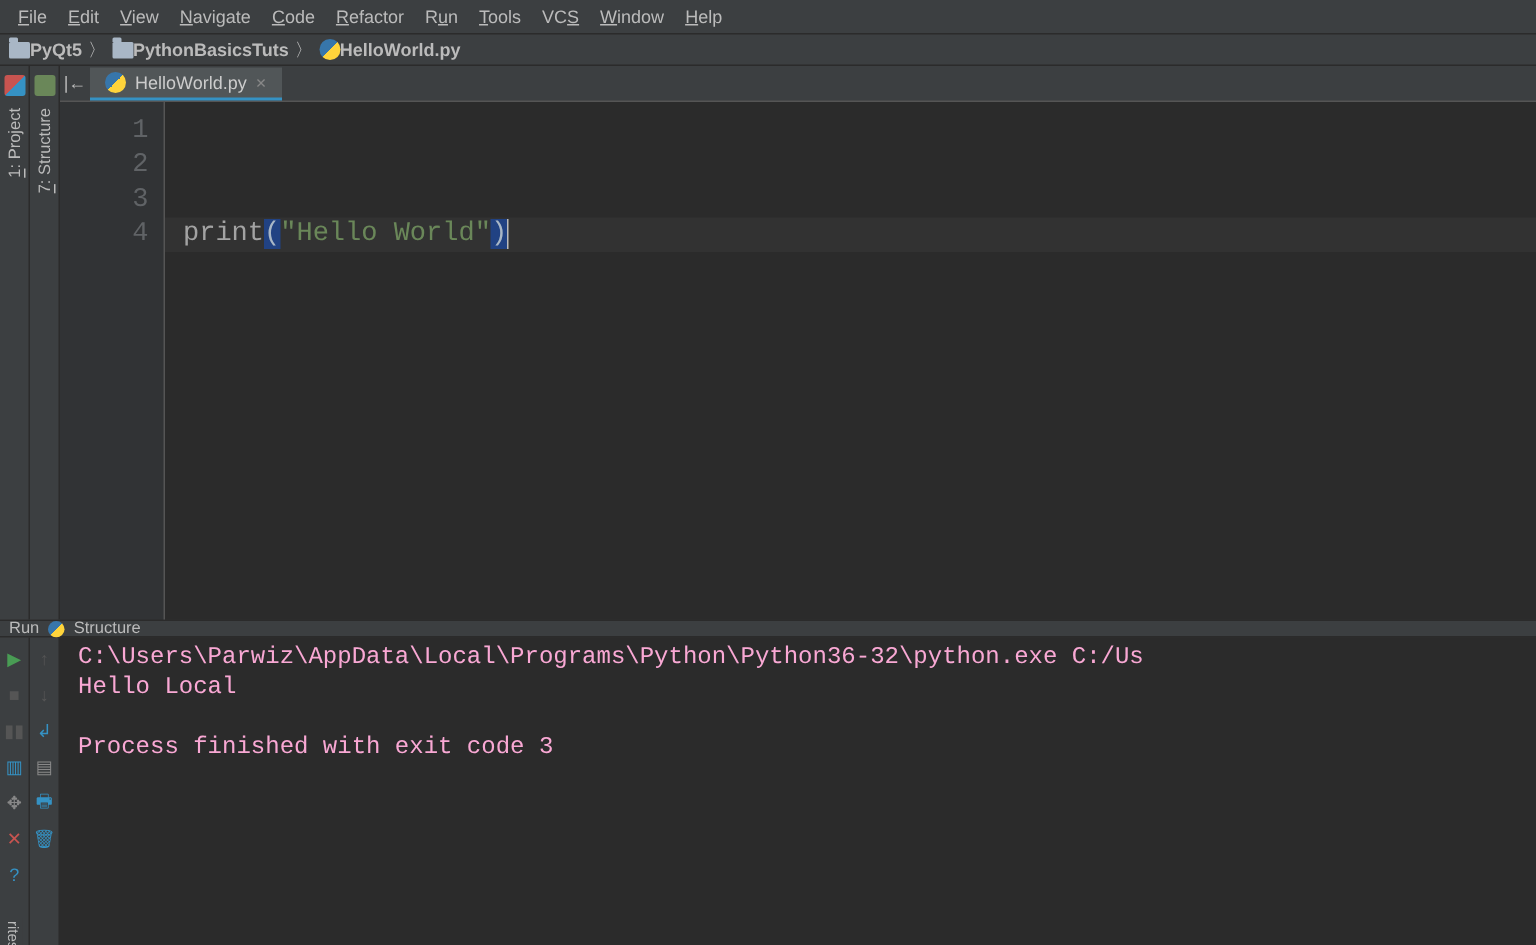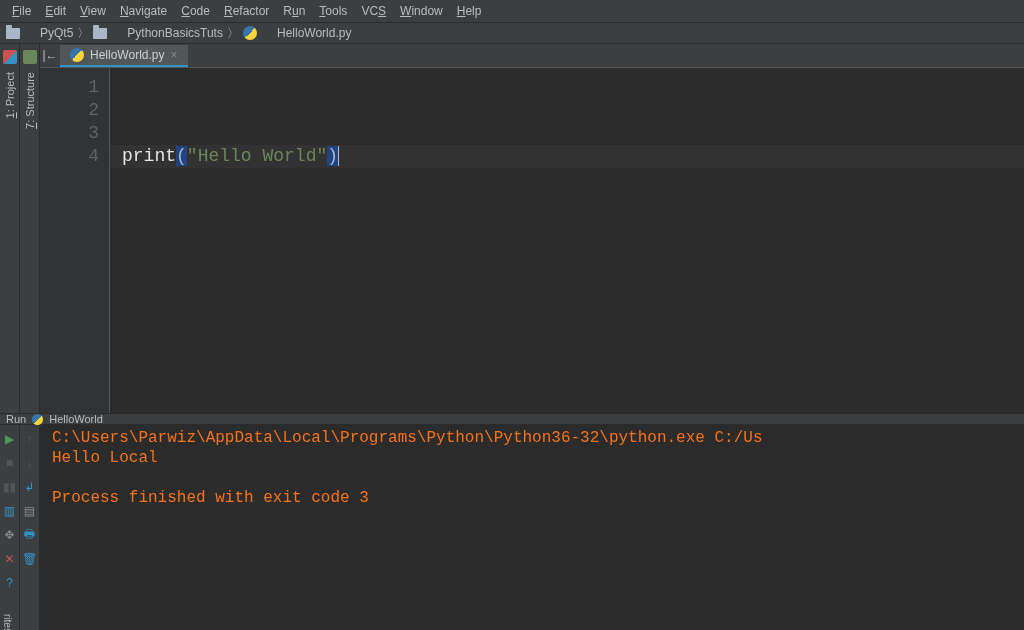--- a/index.html
+++ b/index.html
@@ -19,21 +19,21 @@
   .menubar span { padding:2px 6px; cursor:pointer; }
   .menubar span u { text-decoration:underline; }
 
   
   .breadcrumb {
     height:22px; background:#3c3f41;
     display:flex; align-items:center; padding:0 6px;
     border-top:1px solid #2b2b2b; border-bottom:1px solid #2b2b2b;
     gap:4px;
   }
-  .crumb { display:flex; align-items:center; gap:20px; color:#bbbbbb; cursor:pointer; }
+  .crumb { display:flex; align-items:center; gap:0; color:#bbbbbb; cursor:pointer;font-weight:bold; }
   .crumb .folder-icon { width:14px; height:11px; background:#a9b7c6; border-radius:1px; position:relative; display:inline-block; }
   .crumb .folder-icon::before { content:""; position:absolute; top:-3px; left:0; width:6px; height:3px; background:#a9b7c6; border-radius:1px 1px 0 0; }
   .py-icon {
     width:14px; height:14px; border-radius:50%;
     background:linear-gradient(135deg,#3776ab 50%,#ffd43b 50%);
     display:inline-block; flex-shrink:0;
   }
 
   
   .mainrow { display:flex; height:calc(100% - 22px - 22px - 12px - 205px); }
@@ -69,21 +69,21 @@
   
   .codewrap { flex:1; display:flex; background:#2b2b2b; font-family:Consolas,"Courier New",monospace; font-size:18px; }
   .gutter {
     width:70px; background:#313335; color:#606366;
     text-align:right; padding:8px 10px 0 0; line-height:23px;
     border-right:1px solid #555;
   }
   .gutter div { height:23px; }
   .code { flex:1; padding:8px 12px 0 12px; line-height:23px; position:relative; }
   .code .line { height:23px; white-space:pre; } 
-  .fn { color:#e5e5e5; }
+  .fn { color:#a3a3a3; }
   .par-highlight { background:#214283; color:#a9b7c6; padding:0; }
   .str { color:#6a8759; }
   .caret { border-right:1px solid #bbb; }
   .currentline { background:#323232; position:absolute; left:0; right:0; height:23px; z-index:0; }
 
   
   .runhdr {
     height:12px; background:#3c3f41; font-size:11px; color:#bbbbbb;
     display:flex; align-items:center; padding:0 6px; gap:6px;
     border-top:1px solid #2b2b2b; border-bottom:1px solid #2b2b2b;
@@ -100,21 +100,21 @@
     display:flex; flex-direction:column; align-items:center; gap:8px; padding-top:6px;
   }
   .ico { width:16px; height:16px; display:flex; align-items:center; justify-content:center; cursor:pointer; color:#888; }
   .ico.play { color:#499c54; }
   .ico.stop { color:#555; }
   .ico.x { color:#c75450; }
   .ico.help { color:#3592c4; }
   .ico.wrap { color:#3592c4; }
   .consolearea {
     flex:1; font-family:Consolas,"Courier New",monospace;
-    font-size:16px; color:#f97316; padding:4px 12px;
+    font-size:16px; color:#f9a8d4; padding:4px 12px;
     white-space:pre; overflow:hidden;
   }
   .consolearea .line { height:20px; }
 
   .bottomstrip {
     position:absolute; left:0; bottom:0; height:18px; background:#3c3f41;
     writing-mode:vertical-rl; transform:none; padding:2px; font-size:10px;
   }
 </style>
 </head>
@@ -184,21 +184,21 @@
           <div class="line" style="position: relative; z-index: 1;"></div>
           <div class="line" style="position: relative; z-index: 1;"><span class="fn">print</span><span class="par-highlight">(</span><span class="str">"Hello World"</span><span class="par-highlight">)</span><span class="caret"></span></div>
         </div>
     </div>
   </div>
 </div>
 
 <div class="runhdr">
   <span>Run</span>
   <span class="py-icon" style="width:11px;height:11px"></span>
-  <span>HelloWorld</span>
+  <span>Structure</span>
 </div>
 
 <div class="runpanel">
   <div class="runbtncol">
     <span class="ico play">▶</span>
     <span class="ico stop">■</span>
     <span class="ico" style="color:#555">▮▮</span>
     <span class="ico" style="color:#3592c4">▥</span>
     <span class="ico" style="color:#888">✥</span>
     <span class="ico x">✕</span>

